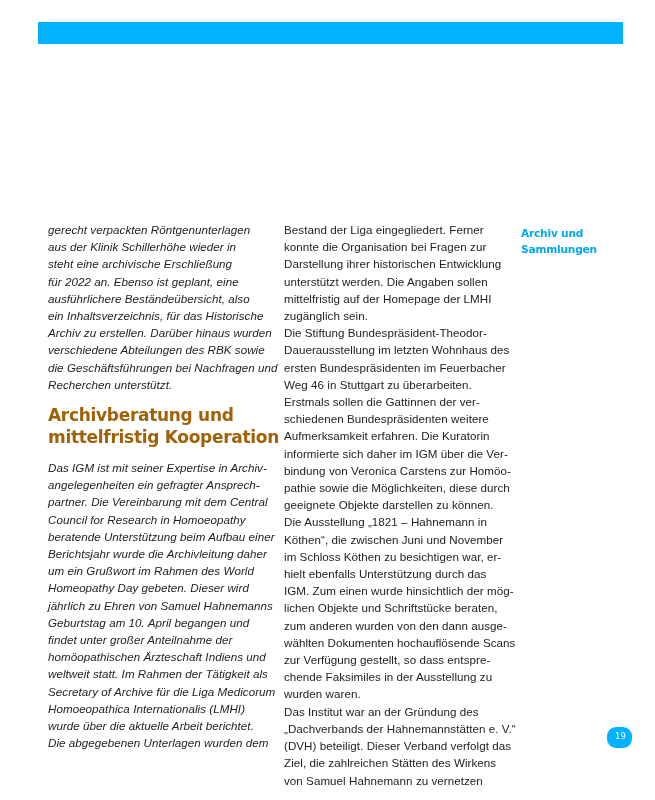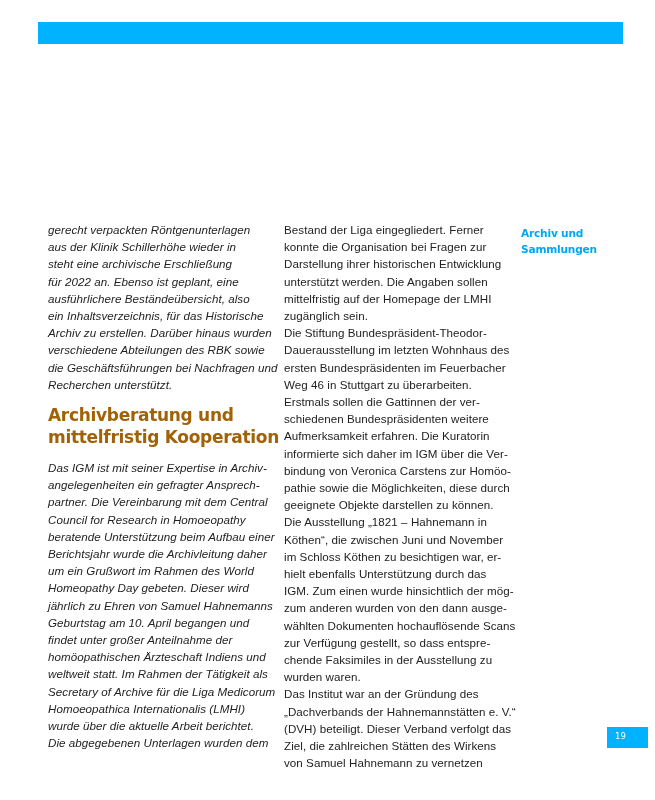--- a/index.html
+++ b/index.html
@@ -59,23 +59,24 @@
       line-height: 15.5px;
       color: #00a8f0;
       font-family: "DejaVu Sans", sans-serif;
       letter-spacing: -0.2px;
     }
     .side-label .line { display: block; white-space: nowrap; }
     .page-number-box {
       position: absolute;
       left: 607px;
       top: 727px;
-      width: 41px;
+      width: 25px;
       height: 21px;
       background: #00b2ff;
+      border-radius: 9px;
     }
     .page-number {
       position: absolute;
       left: 8px;
       top: 4px;
       font-size: 8.5px;
       color: #ffffff;
       font-family: "DejaVu Sans", sans-serif;
     }
   </style>
@@ -138,20 +139,21 @@
     <span class="line">Aufmerksamkeit erfahren. Die Kuratorin</span>
     <span class="line">informierte sich daher im IGM über die Ver-</span>
     <span class="line">bindung von Veronica Carstens zur Homöo-</span>
     <span class="line">pathie sowie die Möglichkeiten, diese durch</span>
     <span class="line">geeignete Objekte darstellen zu können.</span>
     <span class="line">Die Ausstellung „1821 – Hahnemann in</span>
     <span class="line">Köthen“, die zwischen Juni und November</span>
     <span class="line">im Schloss Köthen zu besichtigen war, er-</span>
     <span class="line">hielt ebenfalls Unterstützung durch das</span>
     <span class="line">IGM. Zum einen wurde hinsichtlich der mög-</span>
+    <span class="line">lichen Objekte und Schriftstücke beraten,</span>
     <span class="line">zum anderen wurden von den dann ausge-</span>
     <span class="line">wählten Dokumenten hochauflösende Scans</span>
     <span class="line">zur Verfügung gestellt, so dass entspre-</span>
     <span class="line">chende Faksimiles in der Ausstellung zu</span>
     <span class="line">wurden waren.</span>
     <span class="line">Das Institut war an der Gründung des</span>
     <span class="line">„Dachverbands der Hahnemannstätten e. V.“</span>
     <span class="line">(DVH) beteiligt. Dieser Verband verfolgt das</span>
     <span class="line">Ziel, die zahlreichen Stätten des Wirkens</span>
     <span class="line">von Samuel Hahnemann zu vernetzen</span>

